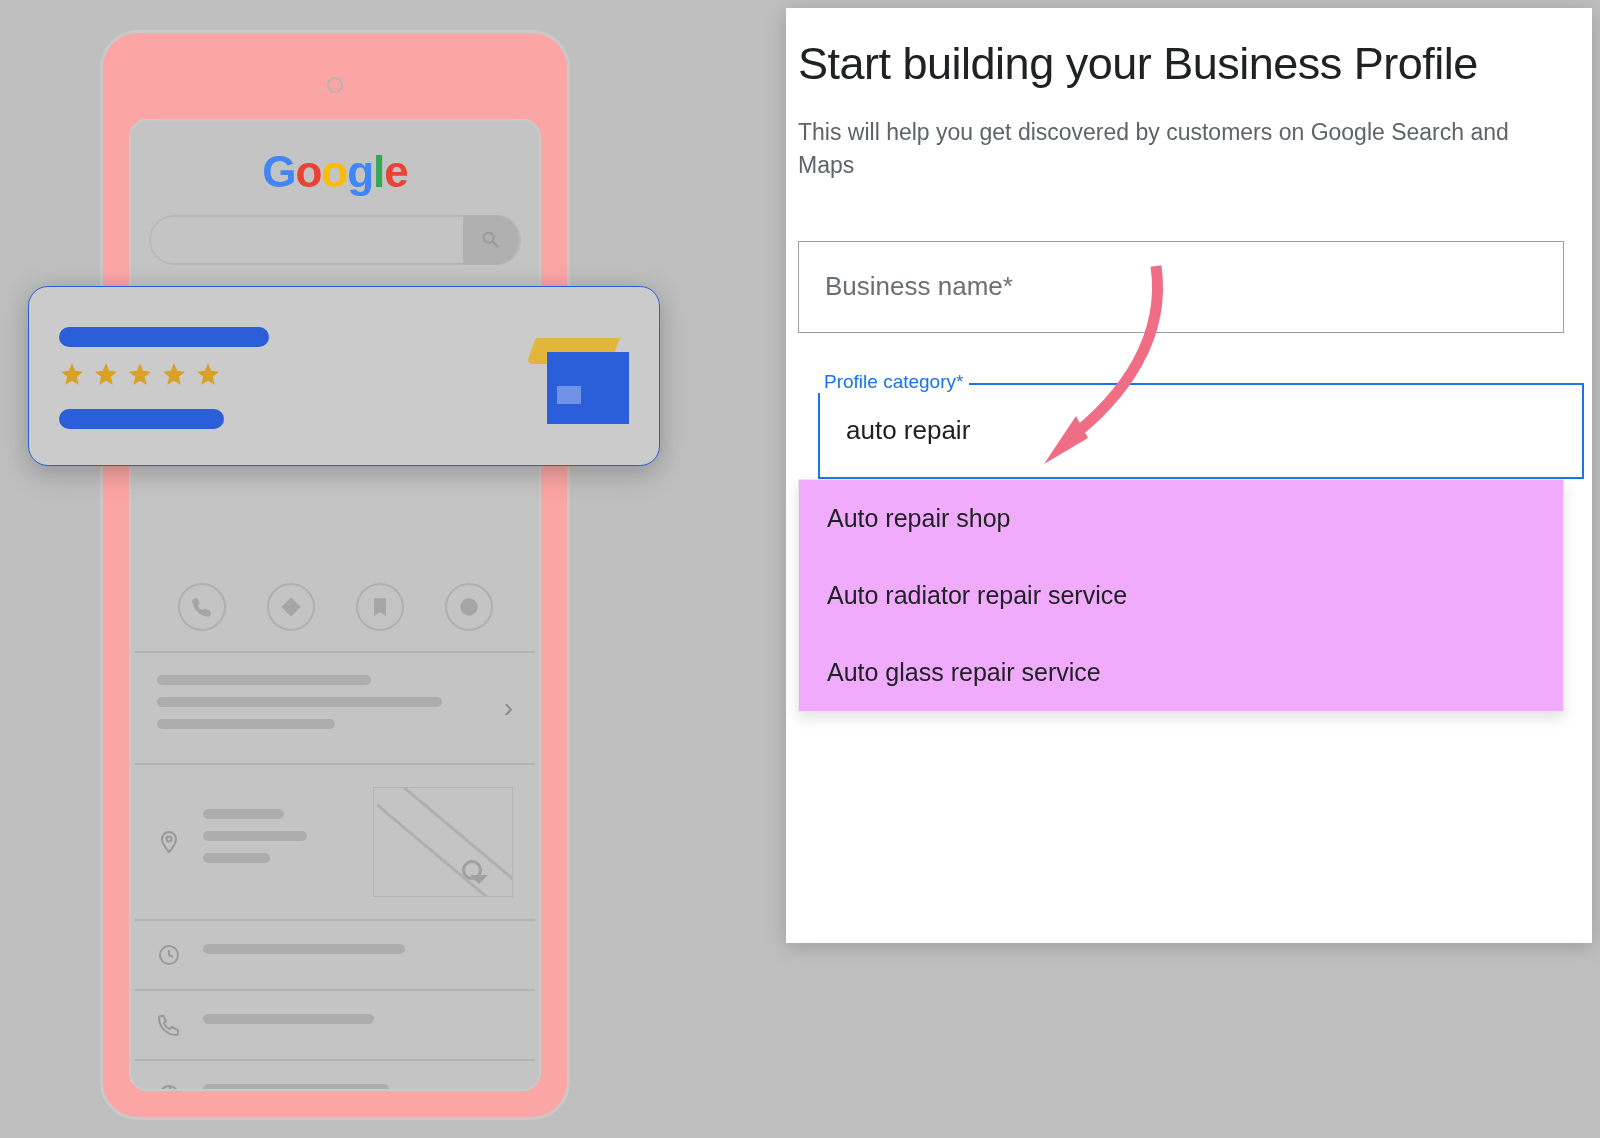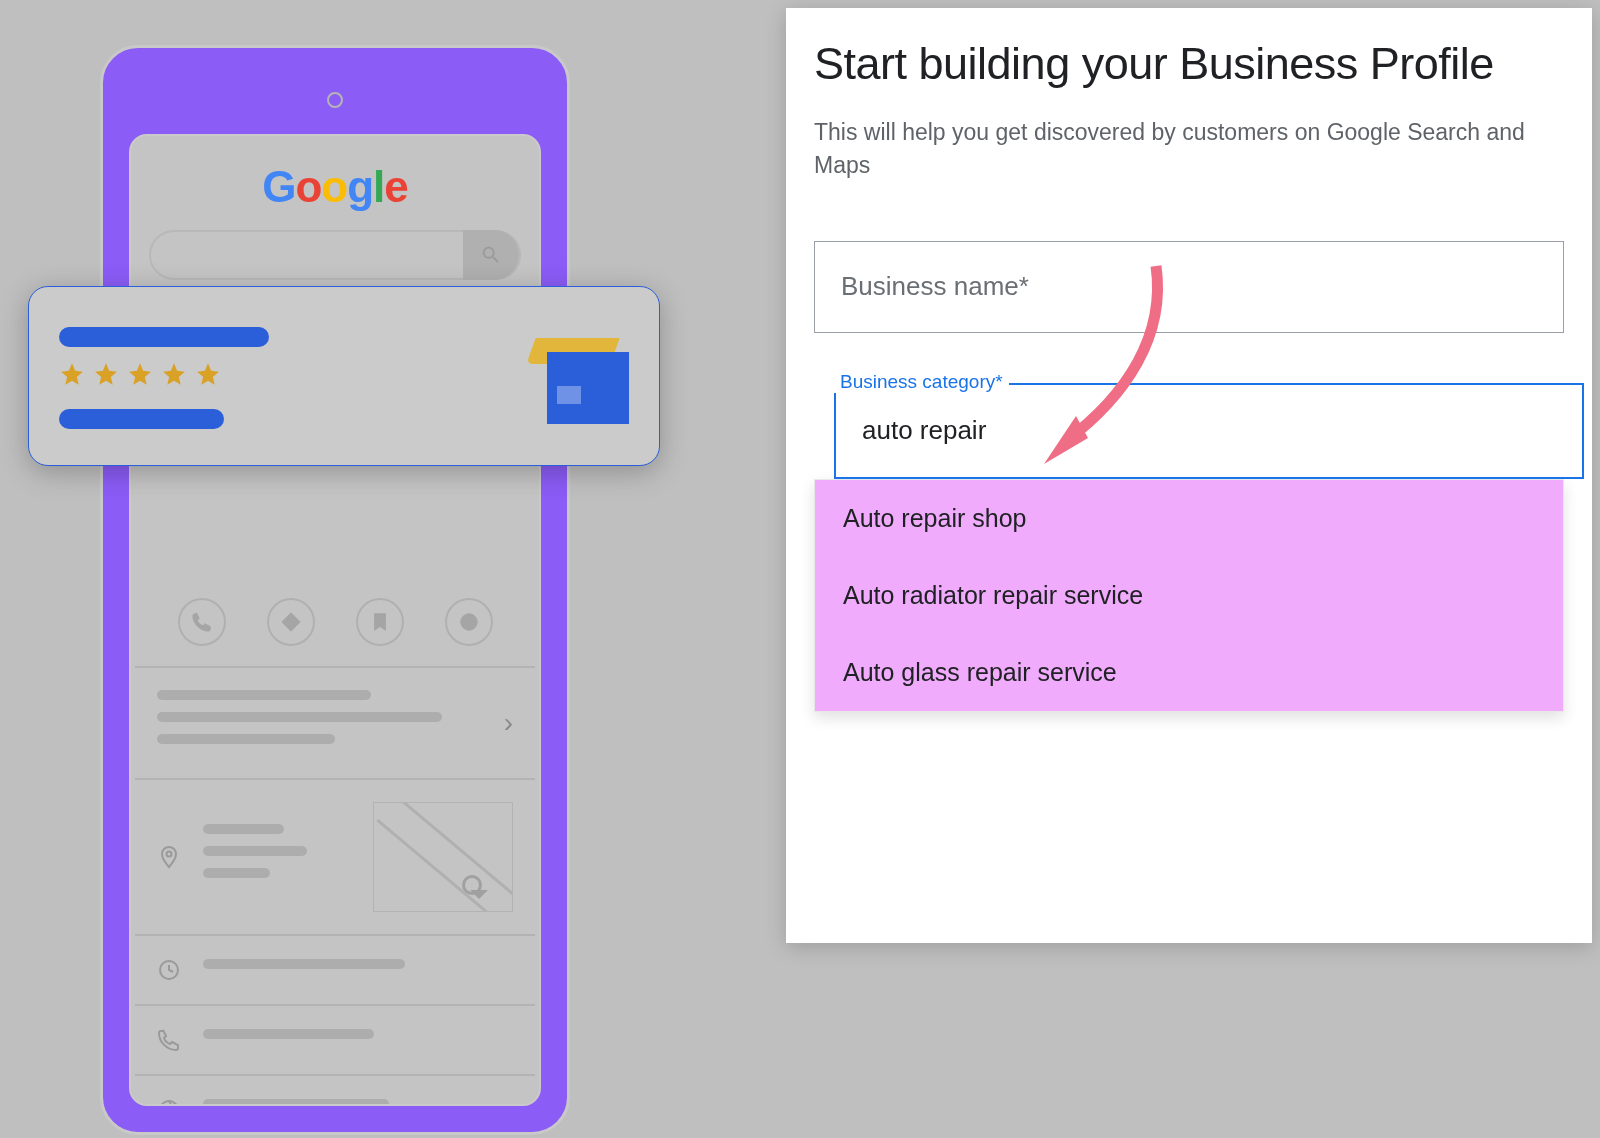--- a/index.html
+++ b/index.html
@@ -11,25 +11,25 @@
   }
 
   
   .phone-wrap {
     position: absolute;
     left: 70px; top: 26px;
     width: 530px; height: 1100px;
   }
   .phone {
     position: absolute;
-    left: 30px; top: 19px;
+    left: 30px; top: 4px;
     width: 470px; height: 1090px;
     border: 3px solid #c9c9c9;
     border-radius: 38px;
-    background: #8b5cf6;
+    background: #fca5a5;
   }
   .phone-speaker {
     position: absolute;
     left: 50%; top: 44px;
     width: 16px; height: 16px;
     border: 2px solid #b4b4b4;
     border-radius: 50%;
     transform: translateX(-50%);
   }
   .phone-screen {
@@ -169,21 +169,21 @@
     border:9px solid transparent; border-top-color:#a0a0a0;
   }
 
   
   .panel {
     position:absolute;
     left: 786px; top: 8px;
     width: 806px; height: 935px;
     background: #fff;
     box-shadow: 0 4px 20px rgba(0,0,0,0.18);
-    padding: 30px 28px 0 28px;
+    padding: 30px 28px 0 12px;
   }
   .panel h1{
     font-size: 45px;
     font-weight: 400;
     color:#202124;
     letter-spacing:-0.5px;
   }
   .panel p.desc{
     margin-top: 26px;
     font-size: 23px;
@@ -379,21 +379,21 @@
 
 <div class="panel">
   <h1>Start building your Business Profile</h1>
   <p class="desc">This will help you get discovered by customers on Google Search and Maps</p>
 
   <div class="field">
     <input type="text" placeholder="Business name*" style="">
   </div>
 
   <div class="field cat">
-    <span class="float-label">Business category*</span>
+    <span class="float-label">Profile category*</span>
     <input type="text" value="auto repair" style="">
   </div>
 
   <div class="dropdown">
     <div class="opt">Auto repair shop</div>
     <div class="opt">Auto radiator repair service</div>
     <div class="opt">Auto glass repair service</div>
   </div>
 </div>
 

